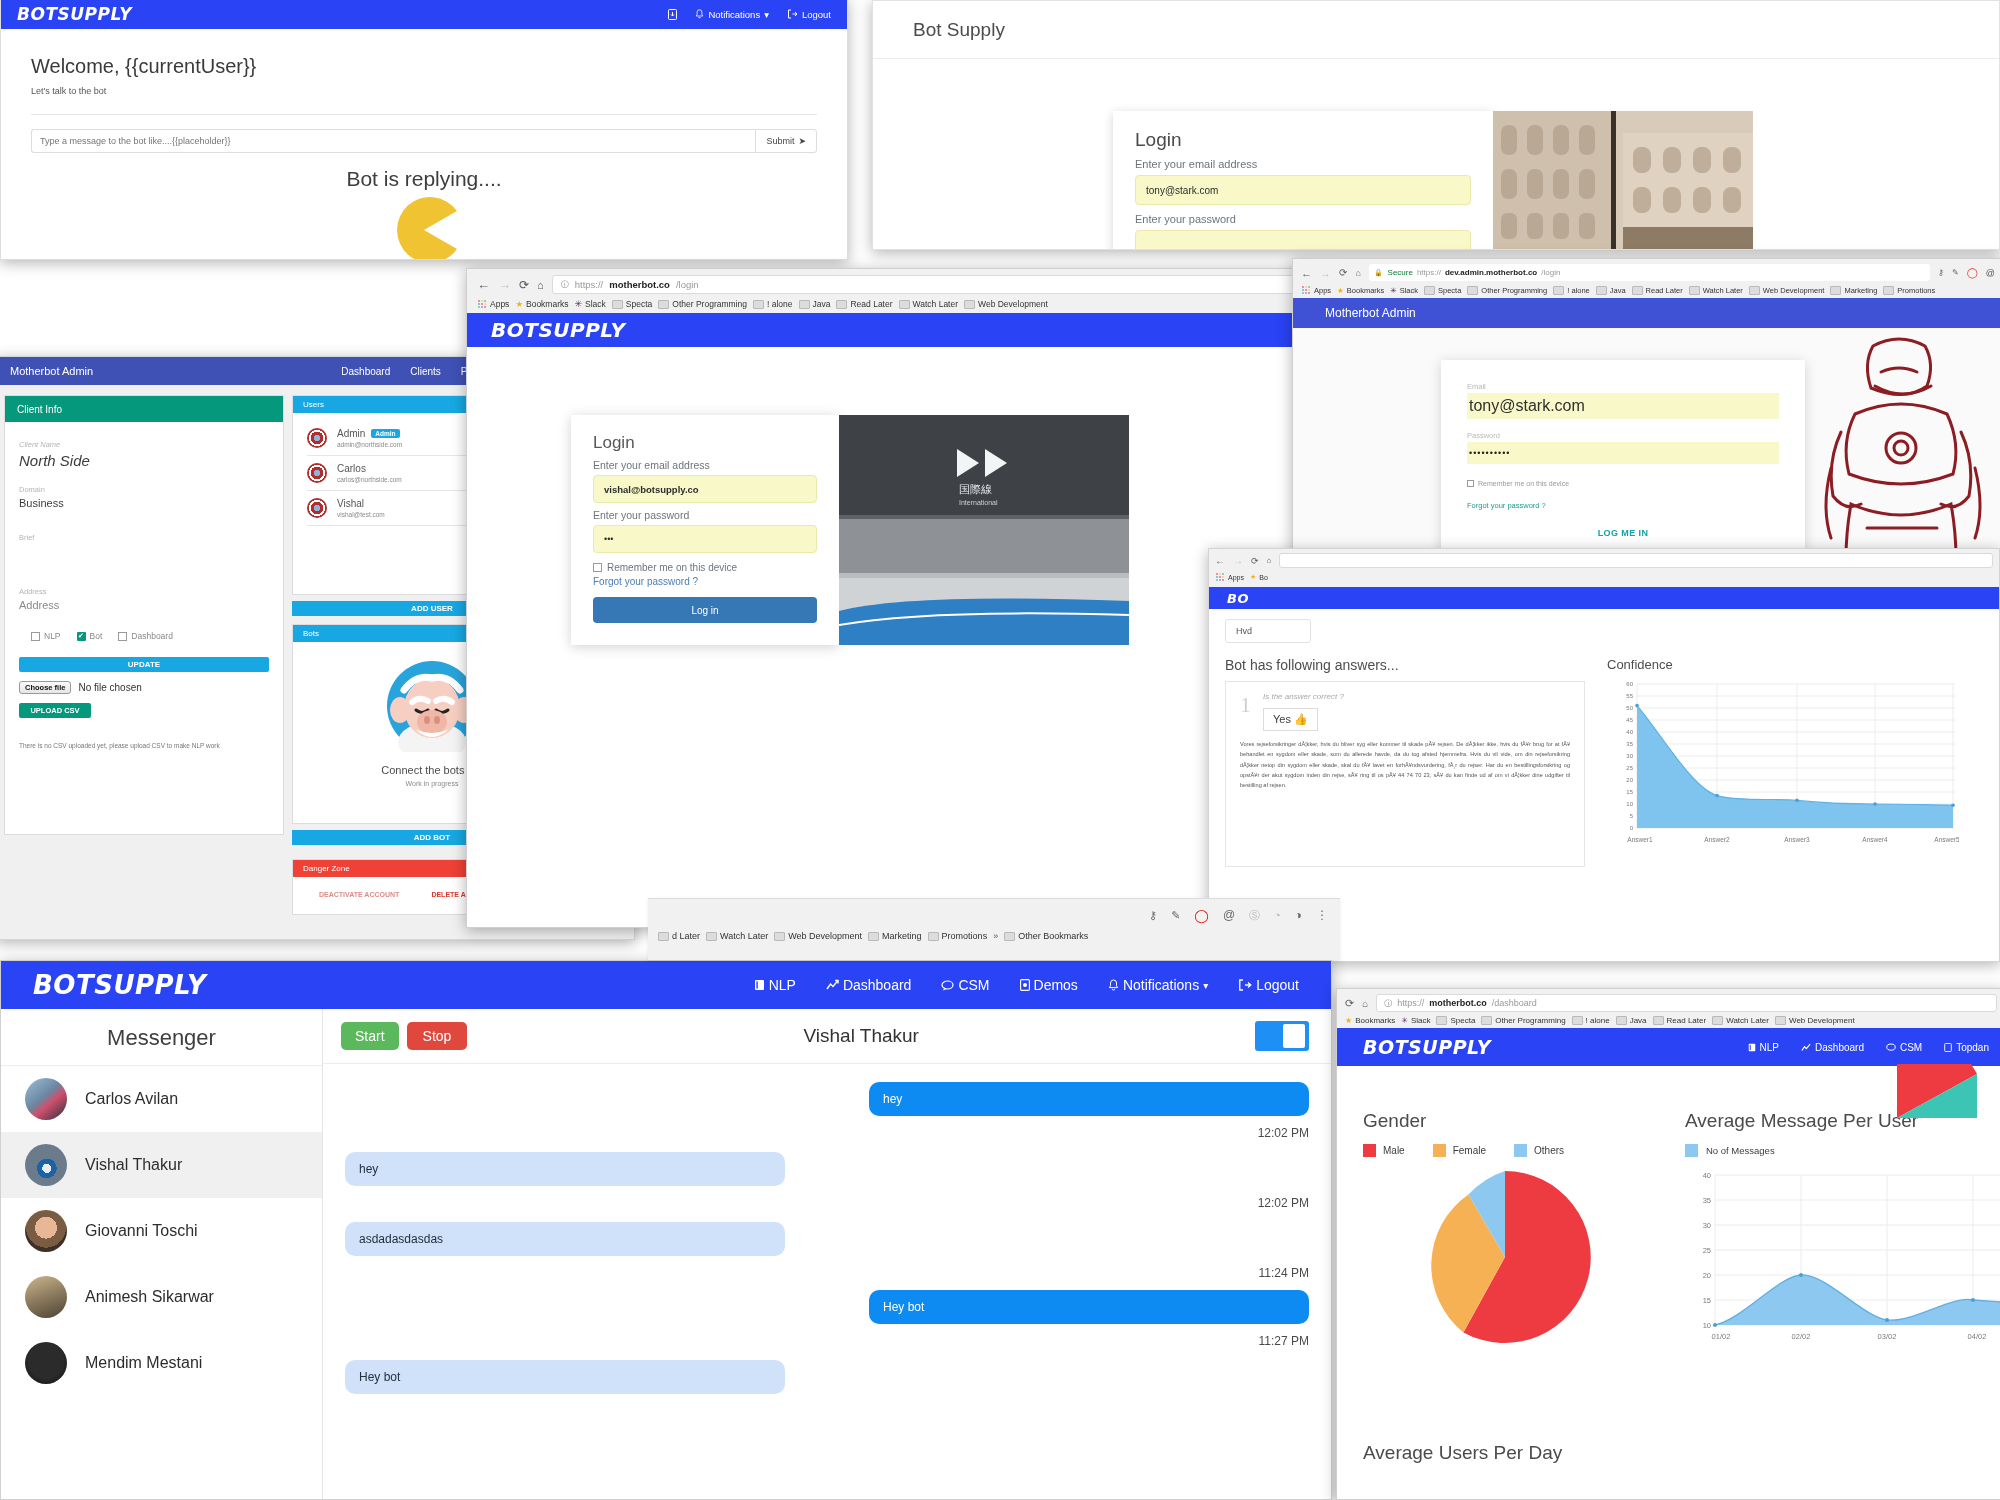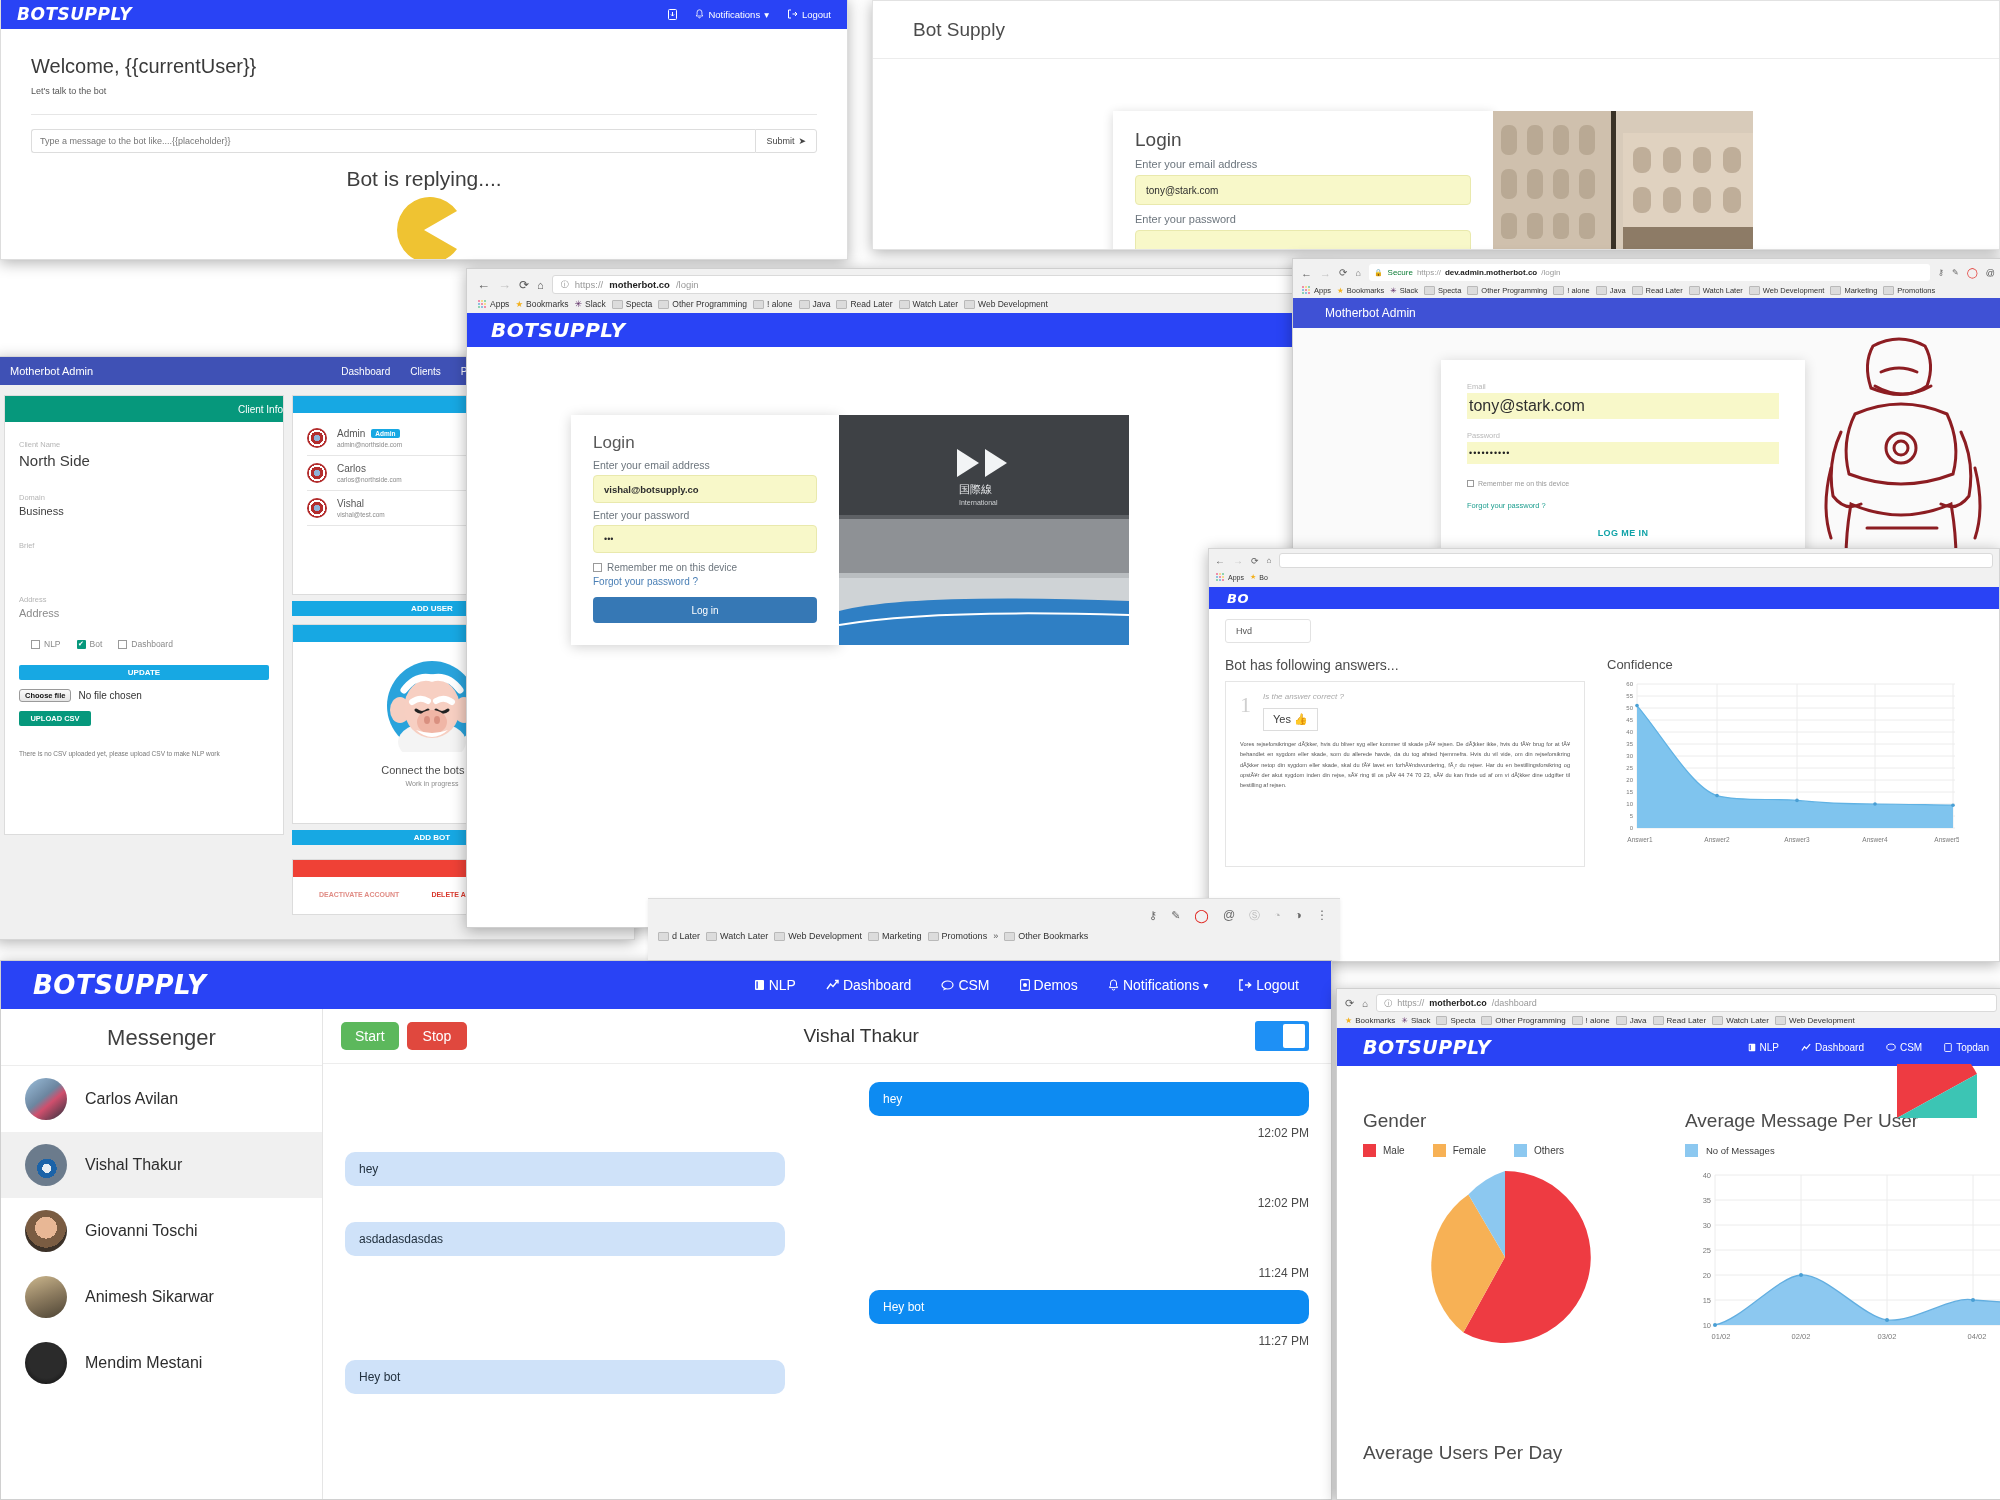--- a/index.html
+++ b/index.html
@@ -48,21 +48,21 @@
   .yellowfield { background:#f8f8c9; border:1px solid #e9e9ad; border-radius:4px;
                  display:flex; align-items:center; }
   .bluebtn { background:#3678b5; color:#fff; border-radius:4px; display:flex;
              align-items:center; justify-content:center; }
   .lbl { color:#6c757d; }
   .lnk { color:#4a7fb5; }
   .chk { border:1px solid #9a9a9a; background:#fff; flex:none; }
 
   
   .mbbar { background:#3f51b5; color:#fff; display:flex; align-items:center; }
-  .cardhead { color:#fff; display:flex; align-items:center;justify-content:flex-end; }
+  .cardhead { color:#fff; display:flex; align-items:center; }
   .teal { background:#06987c; }
   .cyan { background:#17a8e3; }
   .red  { background:#ef4136; }
   .flatbtn { color:#fff; text-align:center; }
   .fieldlabel { color:#b5b5b5; }
   .fieldvalue { color:#3c3c3c; }
   .hr { height:1px; background:#e6e6e6; }
 
   
   .bubble-in  { background:#cfe2f9; color:#22313f; border-radius:10px; }
@@ -201,21 +201,21 @@
         <span>Logout</span>
       </span>
     </span>
   </div>
 
   <div class="panel" style="left:8px; top:38px; width:280px; height:440px; border:1px solid #dcdcdc;">
     <div class="cardhead teal" style="height:26px; padding-left:12px; font-size:10px;">
       <span>Client Info</span>
     </div>
     <div style="padding:18px 14px 0 14px;">
-      <div style="margin-bottom:24px;">
+      <div style="margin-bottom:16px;font-style:italic;">
         <div class="fieldlabel" style="font-size:7.5px;">Client Name</div>
         <div class="fieldvalue" style="font-size:15px; margin-top:3px;">North Side</div>
       </div>
       <div style="margin-bottom:24px;">
         <div class="fieldlabel" style="font-size:7.5px;">Domain</div>
         <div class="fieldvalue" style="font-size:11px; margin-top:3px;">Business</div>
       </div>
       <div style="margin-bottom:34px;">
         <div class="fieldlabel" style="font-size:7.5px;">Brief</div>
         <div class="fieldvalue" style="font-size:11px; min-height:11px;"></div>

